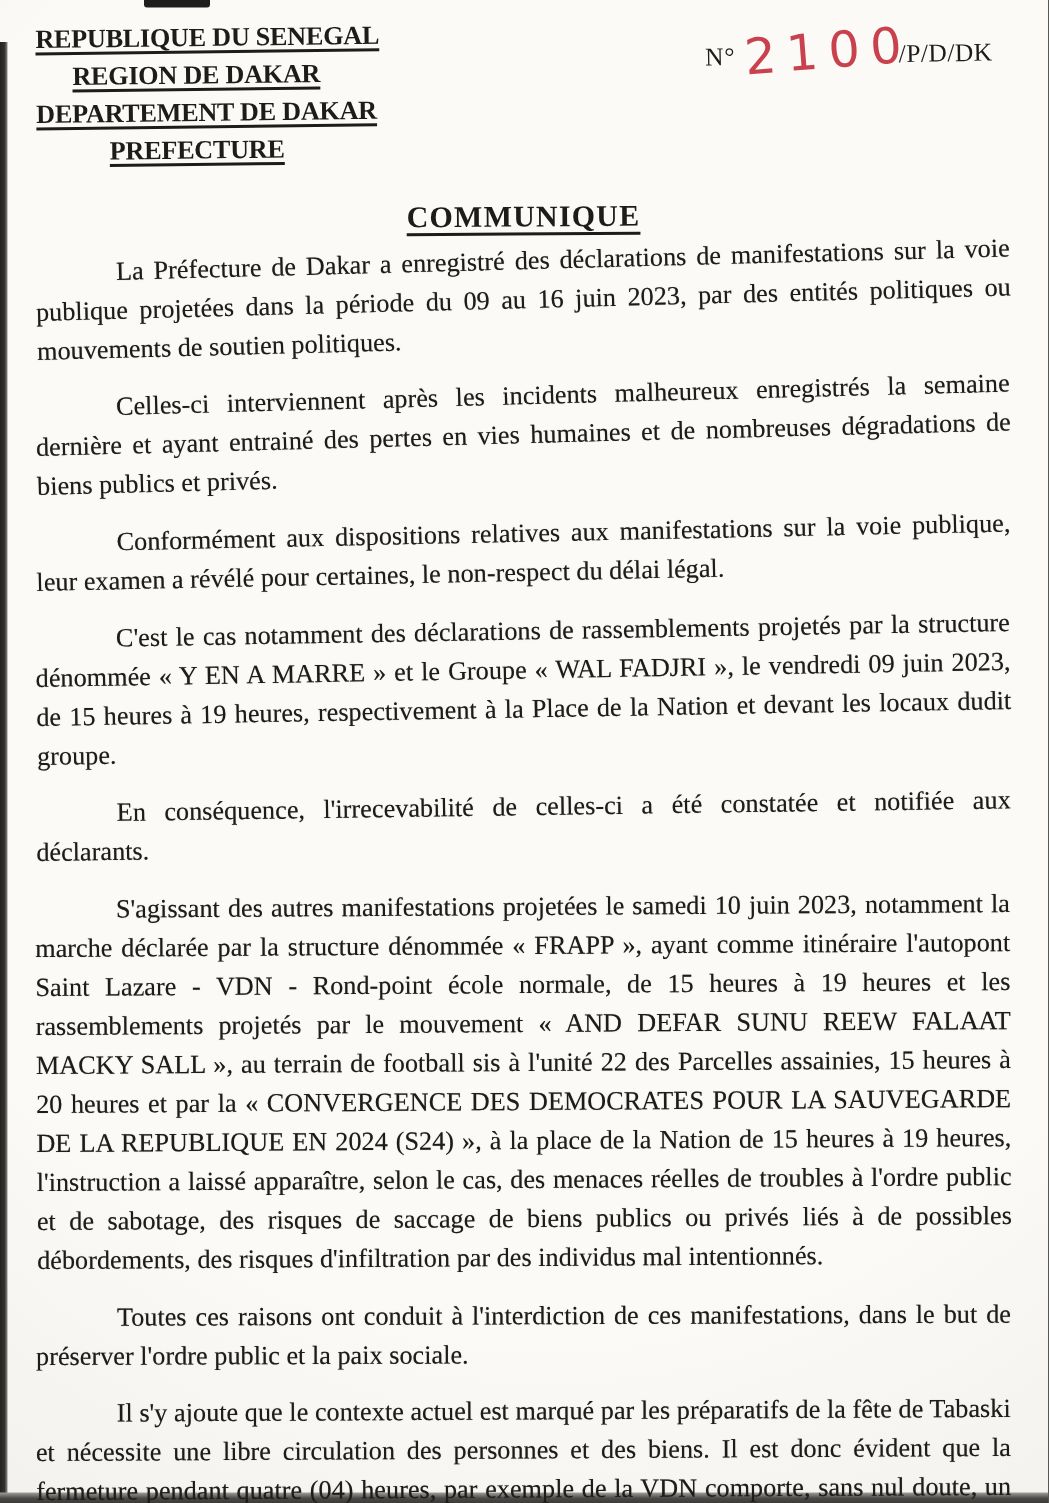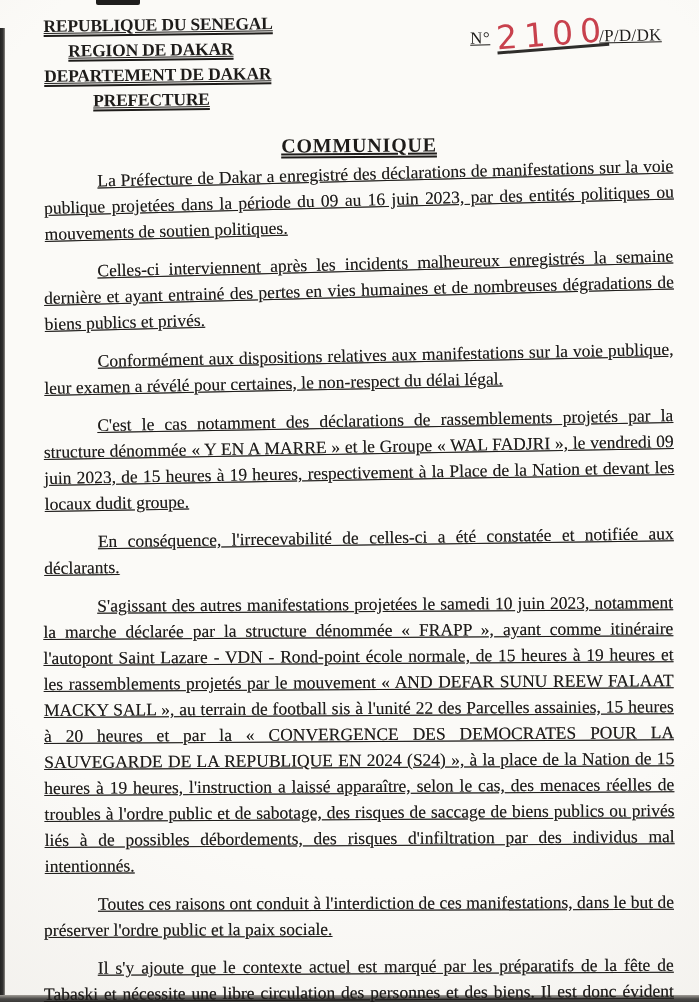--- a/index.html
+++ b/index.html
@@ -26,23 +26,22 @@
   .edge-bottom{
     position:absolute;left:0;right:0;bottom:0;height:7px;
     background:linear-gradient(to bottom,#a29e98,#4a4947 55%,#3c3b39);
   }
   .top-smudge{
     position:absolute;left:96px;top:0;width:44px;height:5px;
     background:#1f1e1d;border-radius:0 0 2px 2px;
   }
   .page{
     position:absolute;inset:0;
-    padding:14px 25px 0 44px;
+    padding:14px 25px 0 24px;
     box-sizing:border-box;
-    text-decoration:underline;
   }
   
   .topbar{display:flex;justify-content:space-between;align-items:flex-start;}
   .letterhead{
     width:214px;text-align:center;
     font-size:17.5px;line-height:25px;font-weight:bold;
     letter-spacing:-0.2px;
     transform:rotate(-0.7deg);transform-origin:left center;
   }
   .lh-line{

